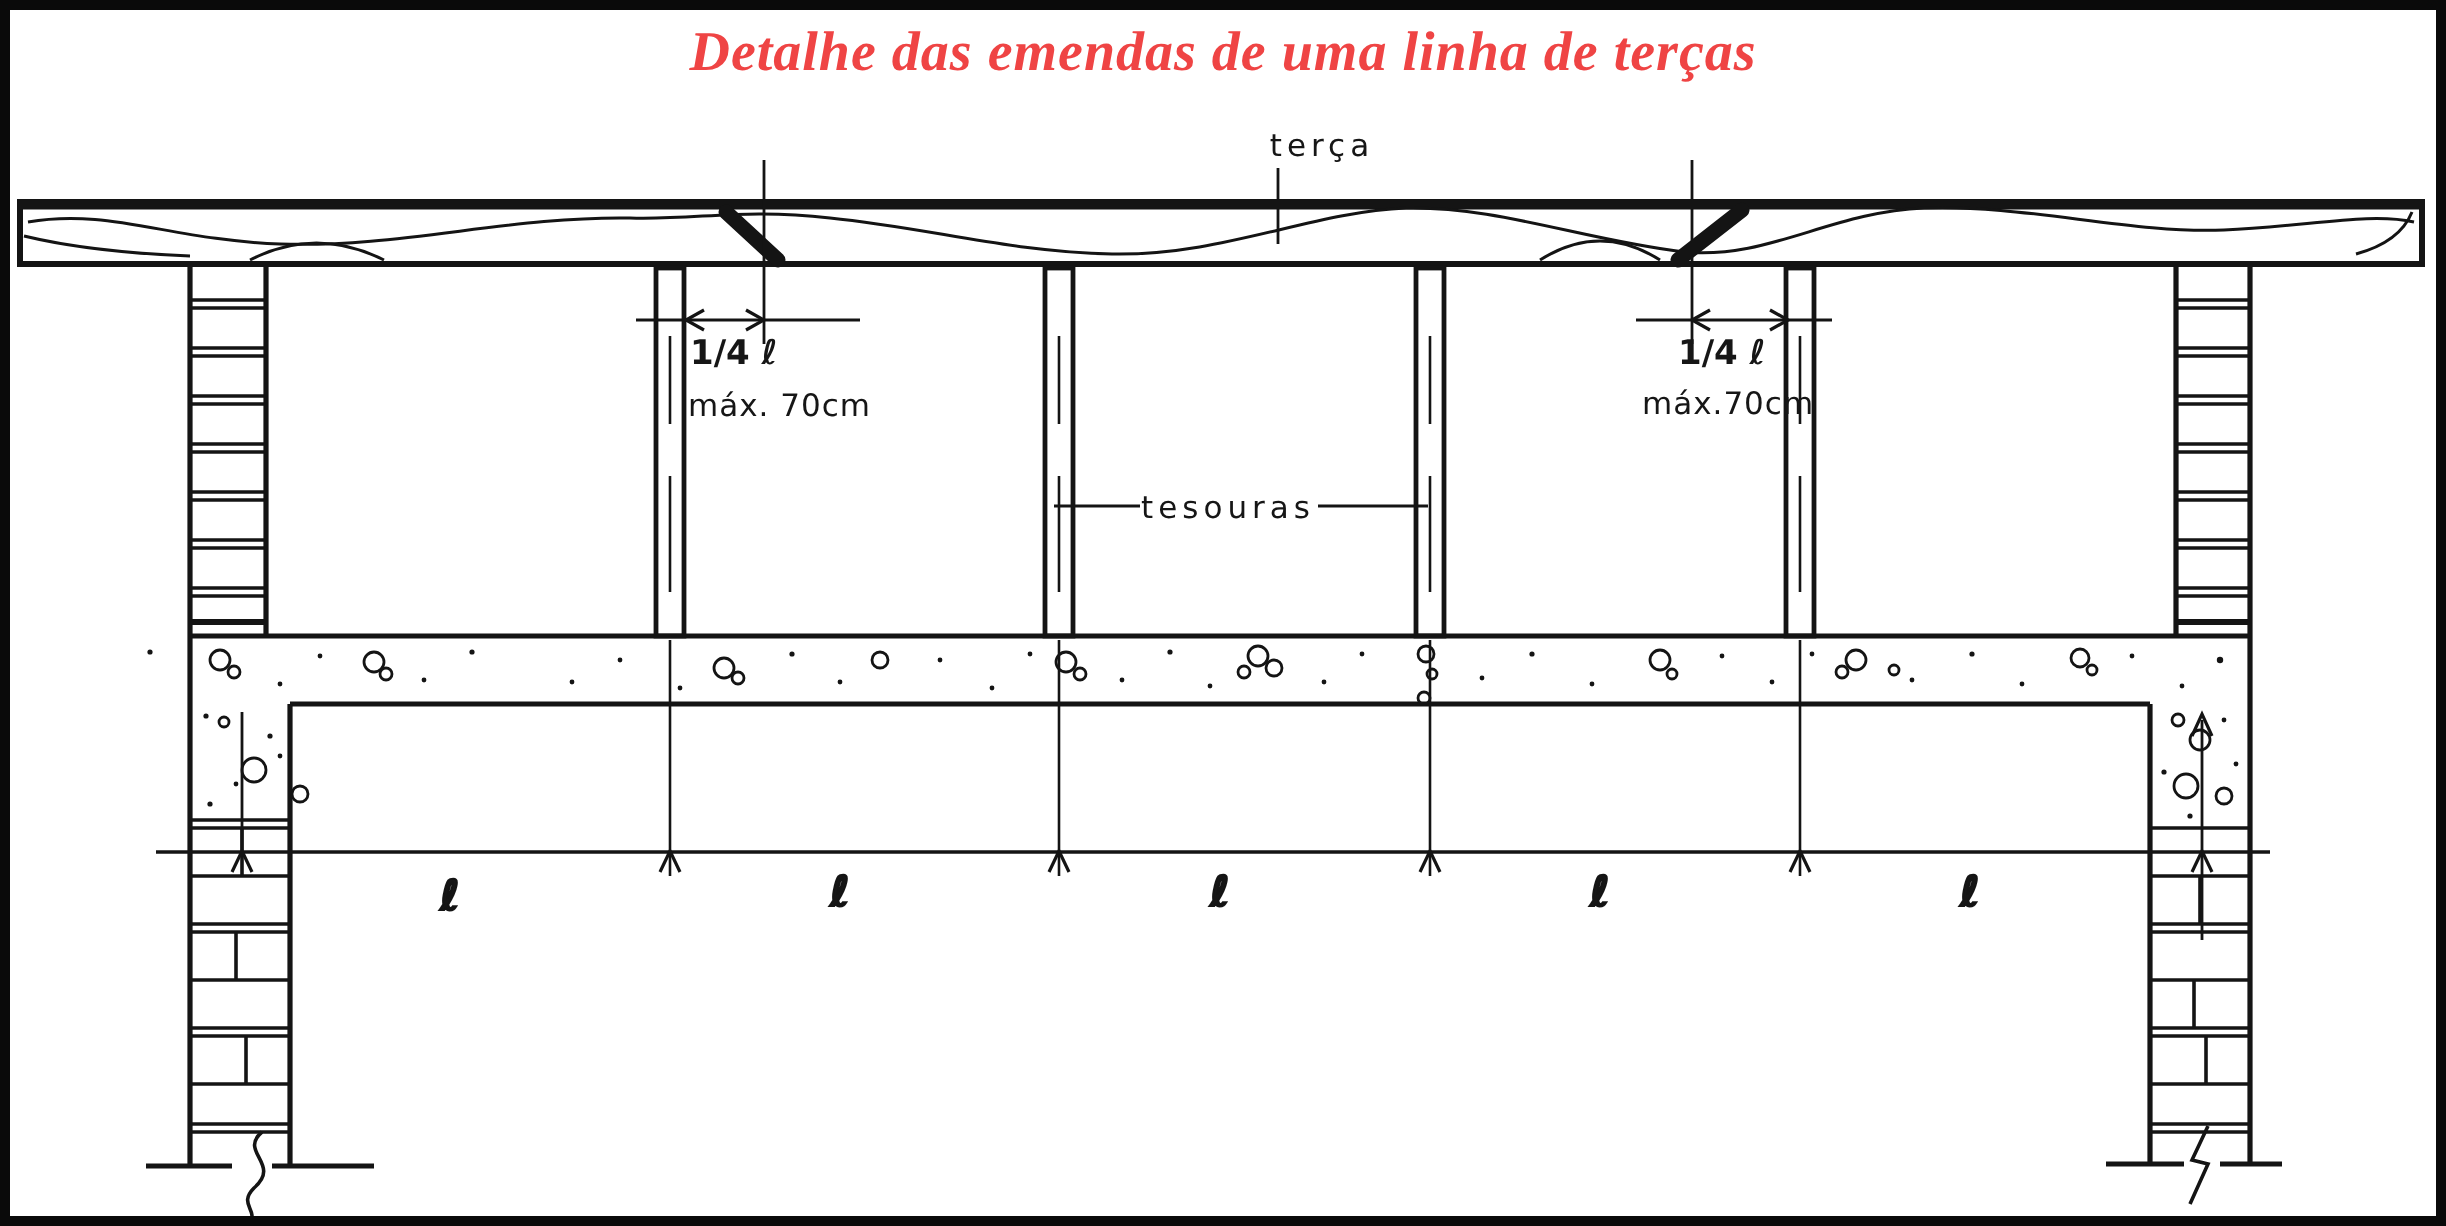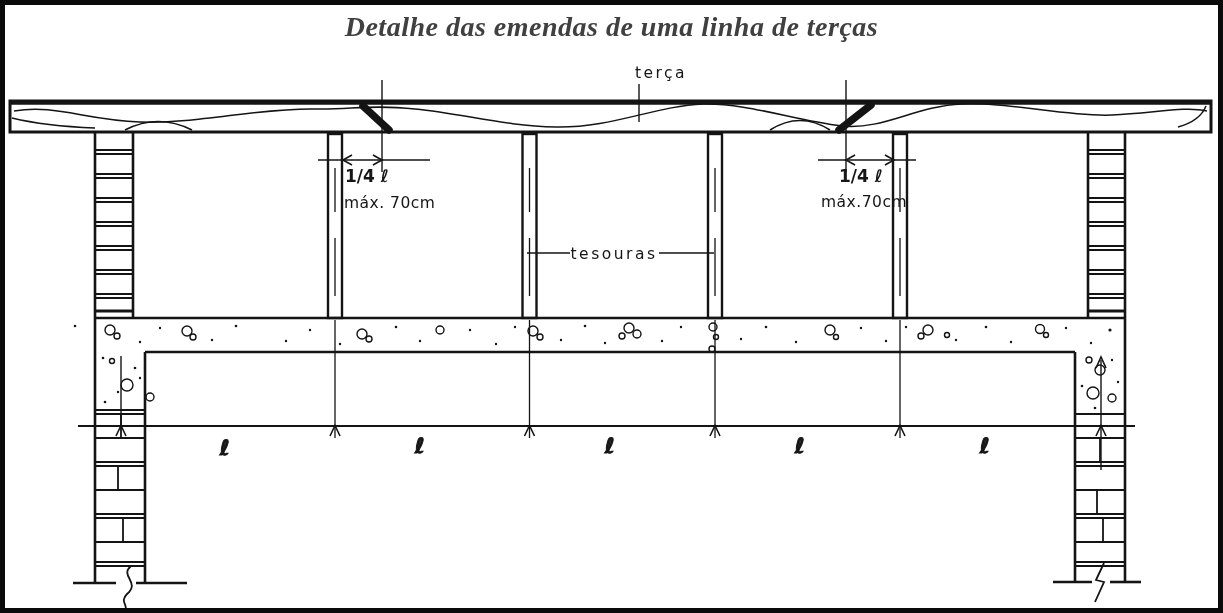--- a/index.html
+++ b/index.html
@@ -10,21 +10,21 @@
     border:5px solid #0a0a0a;
     box-sizing:border-box;
     overflow:hidden;
     font-family:"Liberation Sans", sans-serif;
   }
   .title{
     position:absolute;top:6px;left:0;width:100%;
     text-align:center;
     font-family:"Liberation Serif", serif;
     font-style:italic;font-weight:bold;
-    font-size:28px;color:#404040;
+    font-size:28px;color:#ef4444;
     letter-spacing:0.5px;
   }
   svg{position:absolute;left:0;top:0;}
   .lbl{
     font-family:"DejaVu Sans", sans-serif;
     fill:#161616;
   }
   .lbl-leader{letter-spacing:2.5px;font-size:15.5px;}
   .lbl-dim{font-size:17px;font-weight:600;}
   .lbl-max{font-size:15.5px;letter-spacing:0.5px;}

